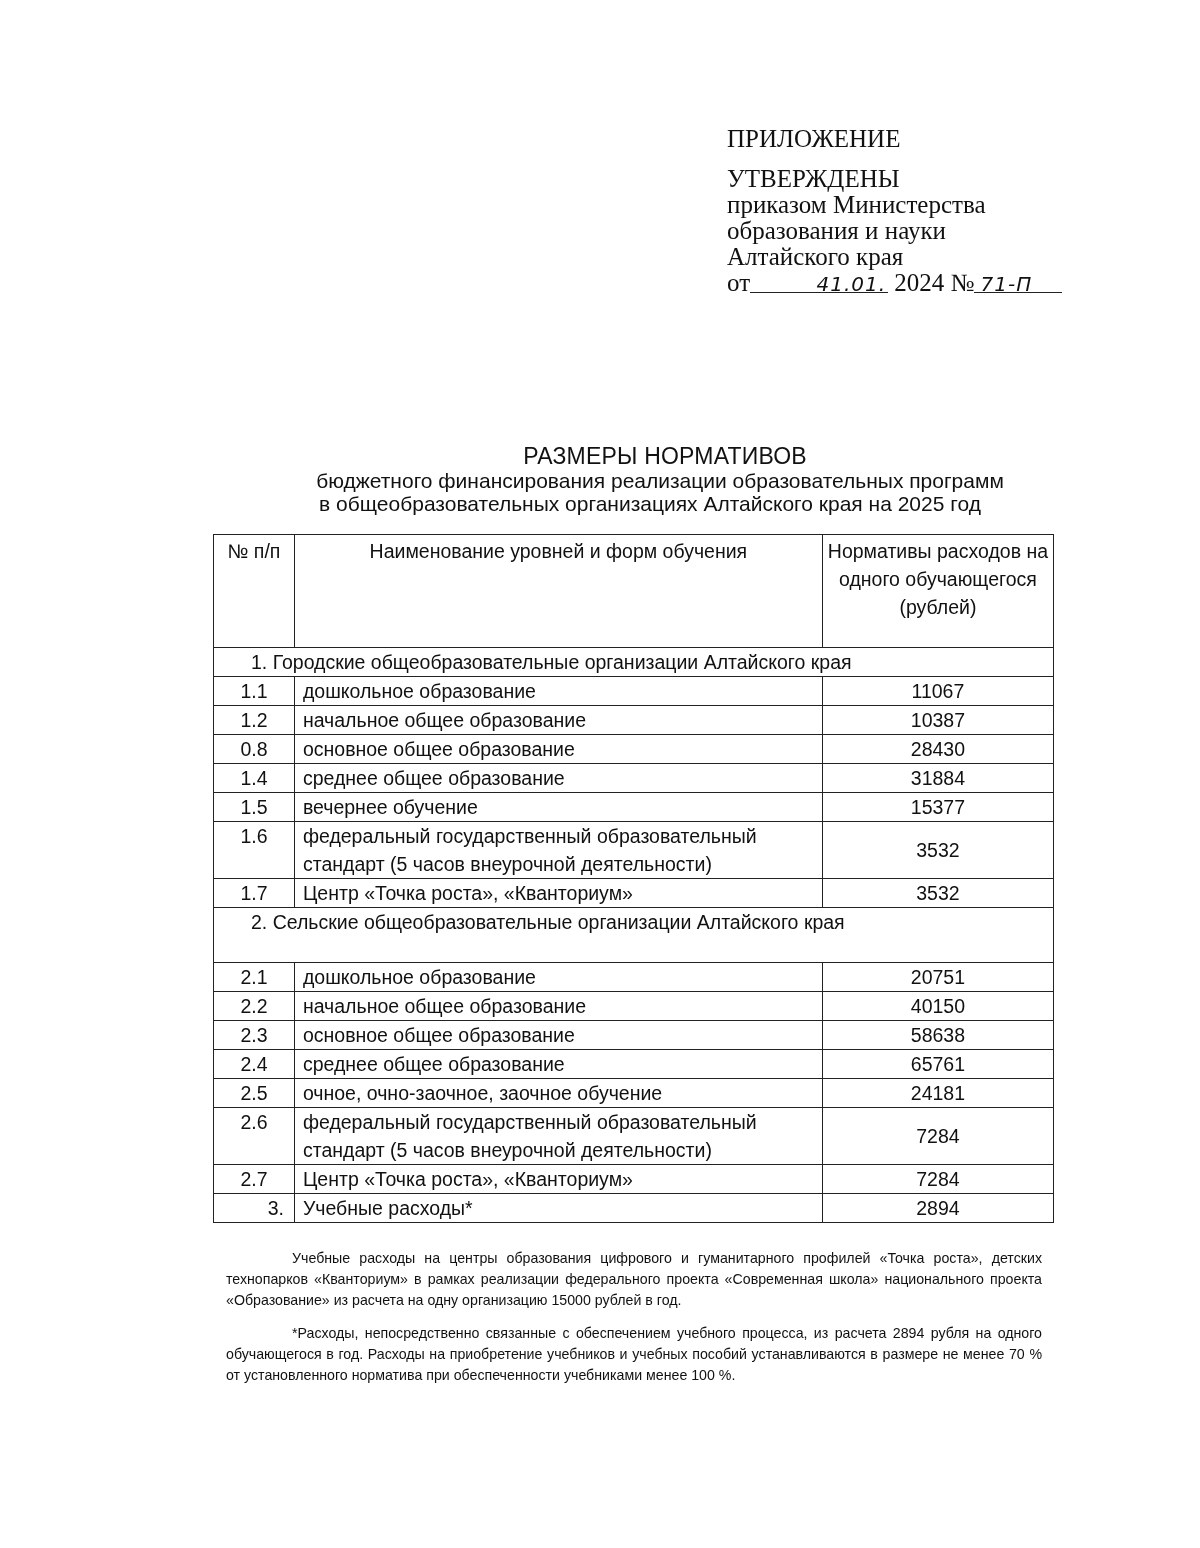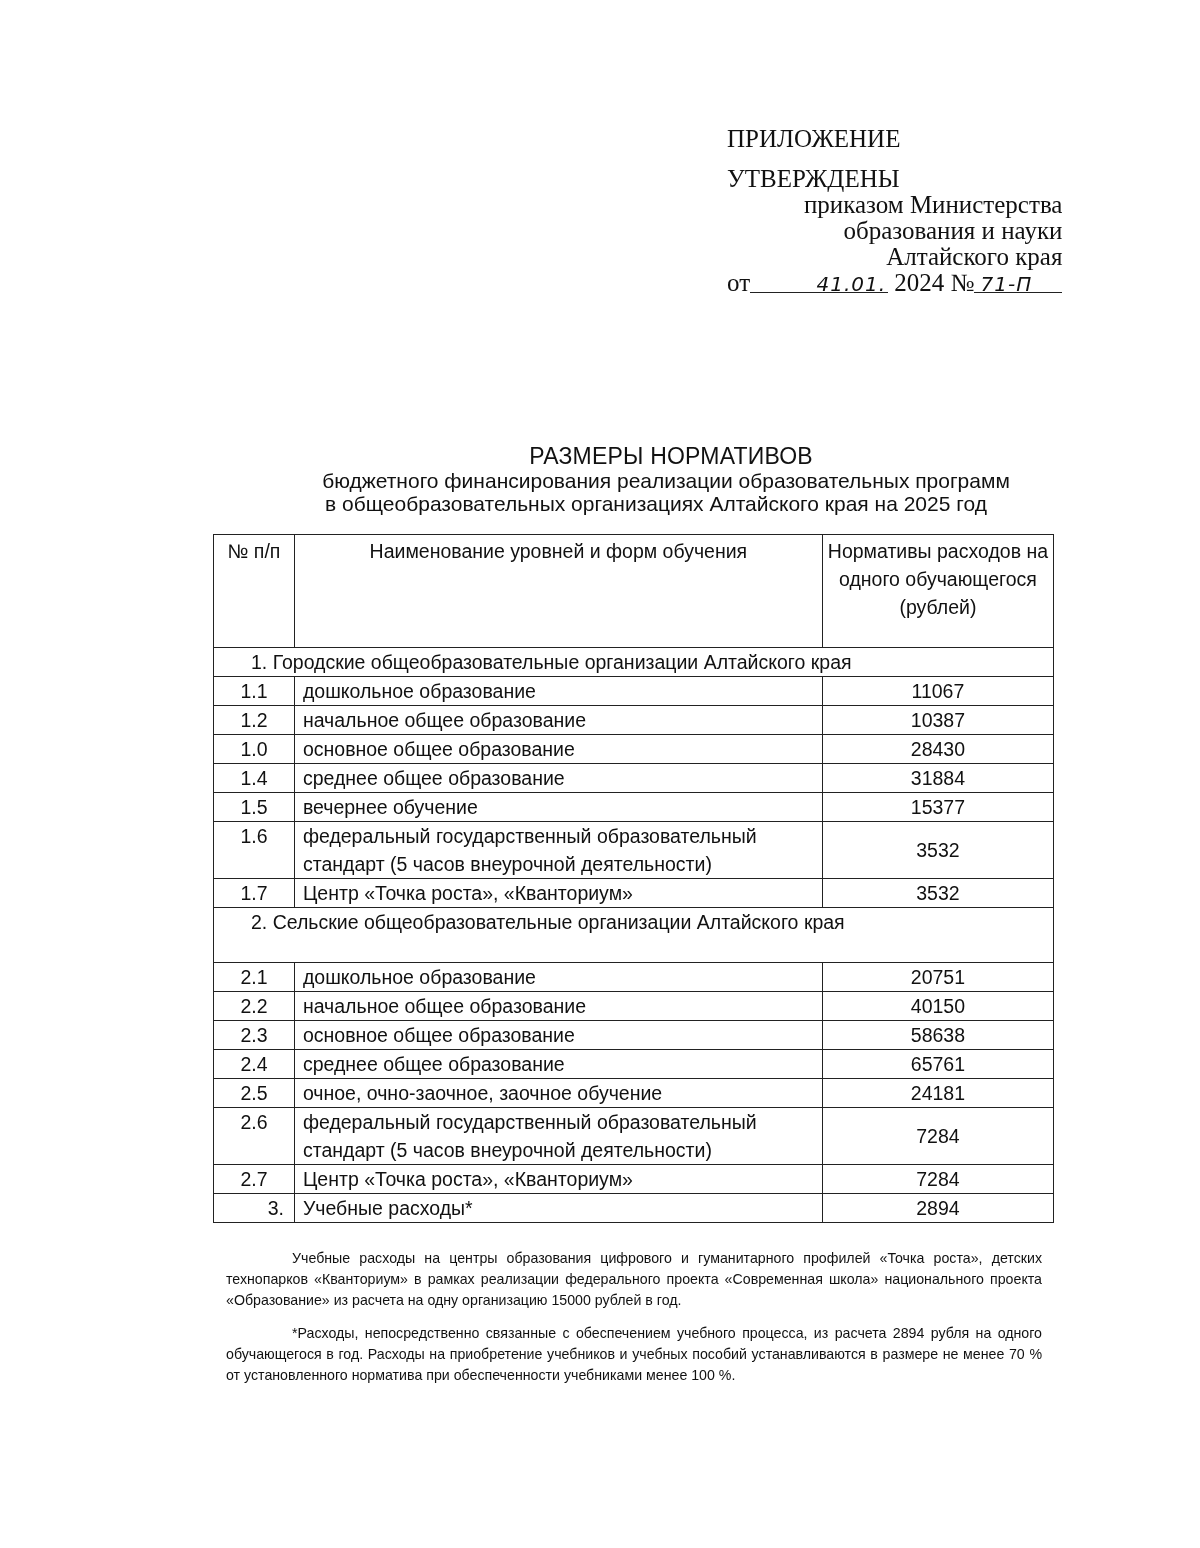--- a/index.html
+++ b/index.html
@@ -7,32 +7,32 @@
       width: 1200px; height: 1548px; position: relative; overflow: hidden;
       font-family: "Liberation Serif", "DejaVu Serif", serif;
       color: #111111;
     }
     .stamp {
       position: absolute; left: 727px; top: 126px;
       font-size: 25px; line-height: 26px;
     }
     .stamp .appendix { display: block; margin-bottom: 14px; }
     .stamp .approved { display: block; }
-    .stamp .line { display: block; text-align: right; }
+    .stamp .line { display: block; }
     .stamp .date-line { display: block; white-space: nowrap; }
     .hand {
       font-family: "DejaVu Sans", sans-serif; font-style: italic;
       font-size: 20px; letter-spacing: 1px;
     }
     .blank { display: inline-block; border-bottom: 1.5px solid #222; height: 22px; vertical-align: baseline; }
     .blank-date { width: 136px; text-align: right; padding-right: 2px; }
     .blank-num { width: 82px; text-align: left; padding-left: 6px; }
 
     .title-block {
-      position: absolute; left: 256px; top: 443px; width: 820px;
+      position: absolute; left: 250px; top: 443px; width: 820px;
       text-align: center; font-family: "Liberation Sans", sans-serif;
     }
     .title-main { font-size: 23px; line-height: 26px; letter-spacing: 0.2px; margin-left: 10px; }
     .title-sub { font-size: 21px; line-height: 23px; }
     .title-sub.l2 { margin-left: -20px; }
 
     table.norms {
       position: absolute; left: 213px; top: 534px; width: 841px;
       border-collapse: collapse; font-family: "Liberation Sans", sans-serif;
       font-size: 19.5px;
@@ -101,21 +101,21 @@
       <td class="c-num">1.1</td>
       <td class="c-name">дошкольное образование</td>
       <td class="c-val">11067</td>
     </tr>
     <tr class="row">
       <td class="c-num">1.2</td>
       <td class="c-name">начальное общее образование</td>
       <td class="c-val">10387</td>
     </tr>
     <tr class="row">
-      <td class="c-num">1.0</td>
+      <td class="c-num">0.8</td>
       <td class="c-name">основное общее образование</td>
       <td class="c-val">28430</td>
     </tr>
     <tr class="row">
       <td class="c-num">1.4</td>
       <td class="c-name">среднее общее образование</td>
       <td class="c-val">31884</td>
     </tr>
     <tr class="row">
       <td class="c-num">1.5</td>

